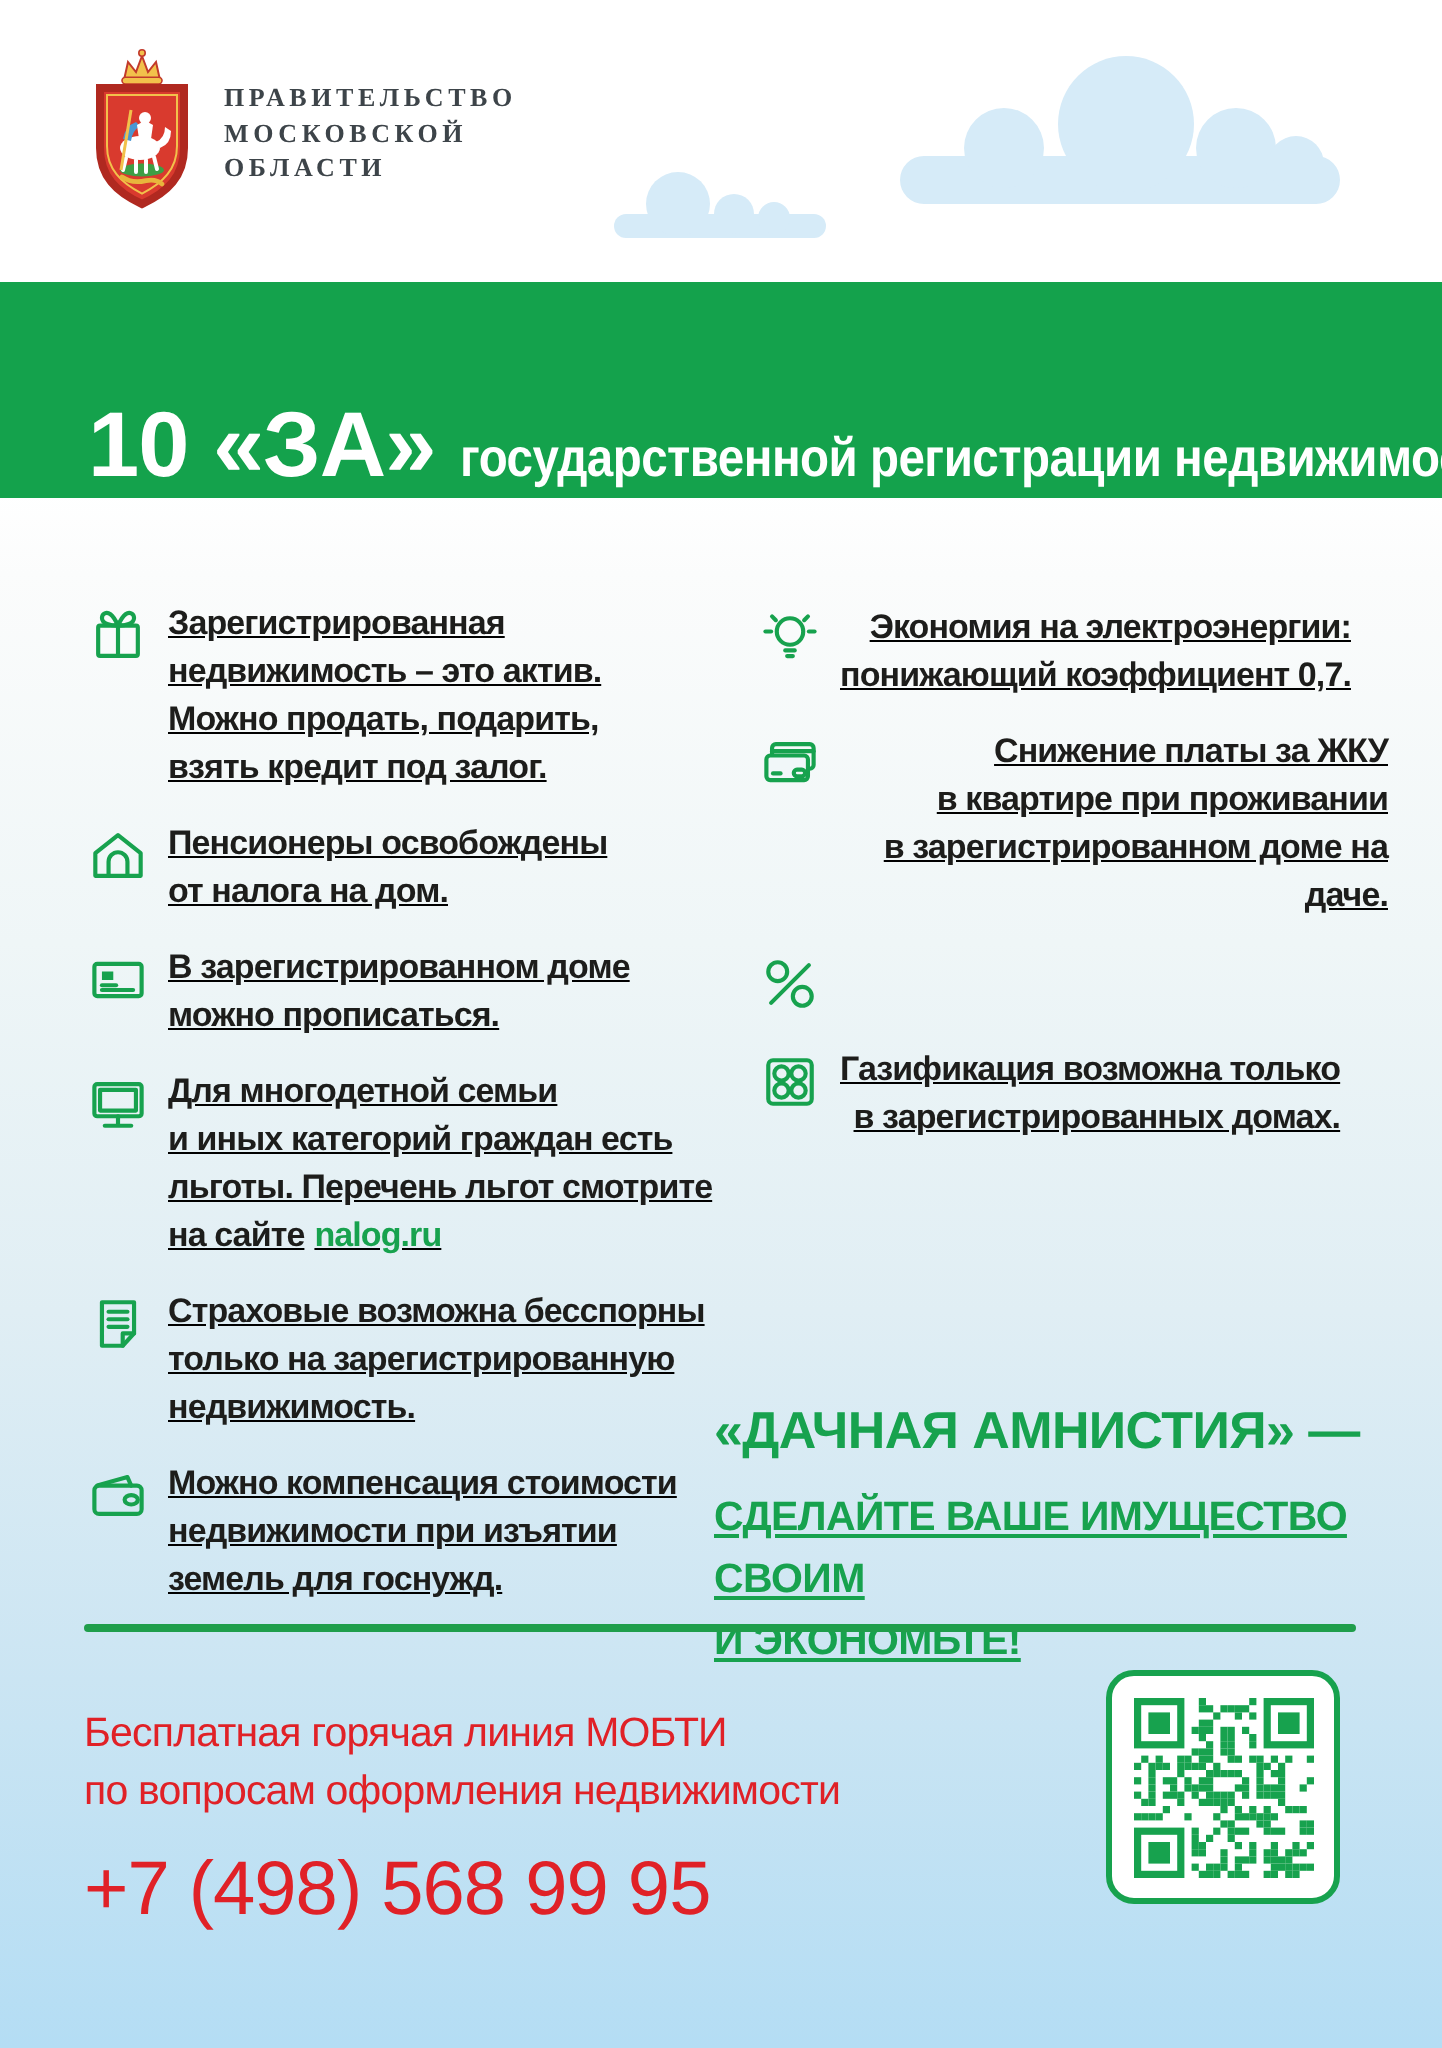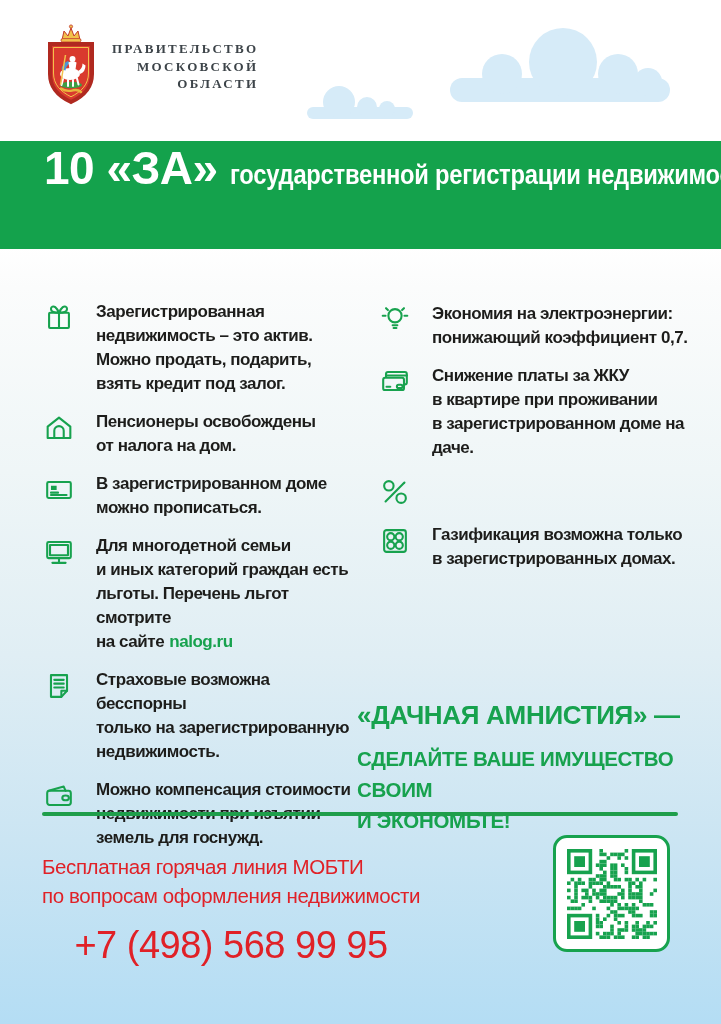--- a/index.html
+++ b/index.html
@@ -9,53 +9,52 @@
     background:linear-gradient(180deg,#ffffff 0%,#ffffff 24%,#fbfcfc 28%,#eff6f7 46%,#e0eef4 64%,#cbe5f3 82%,#b4ddf4 100%);
   }
   
   .header{position:absolute;left:0;top:0;width:721px;height:141px;background:#ffffff;}
   .arms{position:absolute;left:40px;top:22px;}
   .org-name{
     position:absolute;left:112px;top:40px;
     font-family:"Liberation Serif",serif;font-weight:bold;
     font-size:13px;line-height:17.5px;letter-spacing:2.3px;color:#3d4449;
     white-space:pre-line;
-    text-align:right;
   }
   .cloud{position:absolute;}
   
   .banner{
     position:absolute;left:0;top:141px;width:721px;height:108px;background:#14a24c;
-    display:flex;align-items:flex-start;overflow:hidden;
+    display:flex;align-items:flex-end;overflow:hidden;
   }
   .banner-row{display:flex;align-items:baseline;gap:12px;padding-left:44px;color:#ffffff;font-weight:bold;white-space:nowrap;}
   .banner-big{font-size:46px;letter-spacing:-0.5px;}
   .banner-rest{font-size:27px;letter-spacing:-0.3px;display:inline-block;transform:scaleX(0.88);transform-origin:left bottom;}
   
   .col{position:absolute;display:flex;flex-direction:column;gap:14px;}
   .col-left{left:42px;top:300px;width:322px;}
-  .col-right{left:378px;top:302px;width:316px;}
-  .item{display:flex;align-items:flex-start;gap:20px;}
+  .col-right{left:378px;top:302px;width:316px;text-align:right;}
+  .item{display:flex;align-items:flex-start;gap:8px;text-decoration:underline;}
   .item .icon{flex:0 0 34px;width:34px;height:34px;margin-top:1px;}
   .item .icon svg{display:block;}
   .item p{
     margin:0;white-space:pre-line;color:#1d1d1b;font-weight:bold;
     font-size:17px;line-height:24px;letter-spacing:-0.45px;
   }
   .inline-link{color:#17a24e;text-decoration:none;font-weight:bold;margin-left:5px;}
   
   .campaign{position:absolute;left:357px;top:700px;color:#17a24e;font-weight:bold;}
   .campaign-title{margin:0 0 12px 0;font-size:26px;letter-spacing:-0.3px;}
-  .campaign-sub{margin:0;font-size:20.5px;line-height:31px;letter-spacing:-0.3px;white-space:pre-line;}
+  .campaign-sub{margin:0;font-size:20.5px;line-height:31px;letter-spacing:-0.3px;white-space:pre-line;text-decoration:underline;}
   
   .divider{position:absolute;left:42px;top:812px;width:636px;height:4px;background:#1f9e4b;border-radius:2px;}
   
   .hotline{position:absolute;left:42px;top:852px;color:#e02127;font-weight:normal;}
   .hotline-label{margin:0;font-size:20.5px;line-height:29px;letter-spacing:-0.4px;white-space:pre-line;}
-  .hotline-phone{margin:14px 0 0 0;font-size:38px;letter-spacing:-0.5px;text-align:center;}
+  .hotline-phone{margin:14px 0 0 0;font-size:38px;letter-spacing:-0.5px;}
   
   .qr-box{
     position:absolute;left:553px;top:835px;width:117px;height:117px;box-sizing:border-box;
     background:#ffffff;border:3px solid #17a24e;border-radius:14px;
     display:flex;align-items:center;justify-content:center;
   }
 </style>
 </head>
 <body>
 

